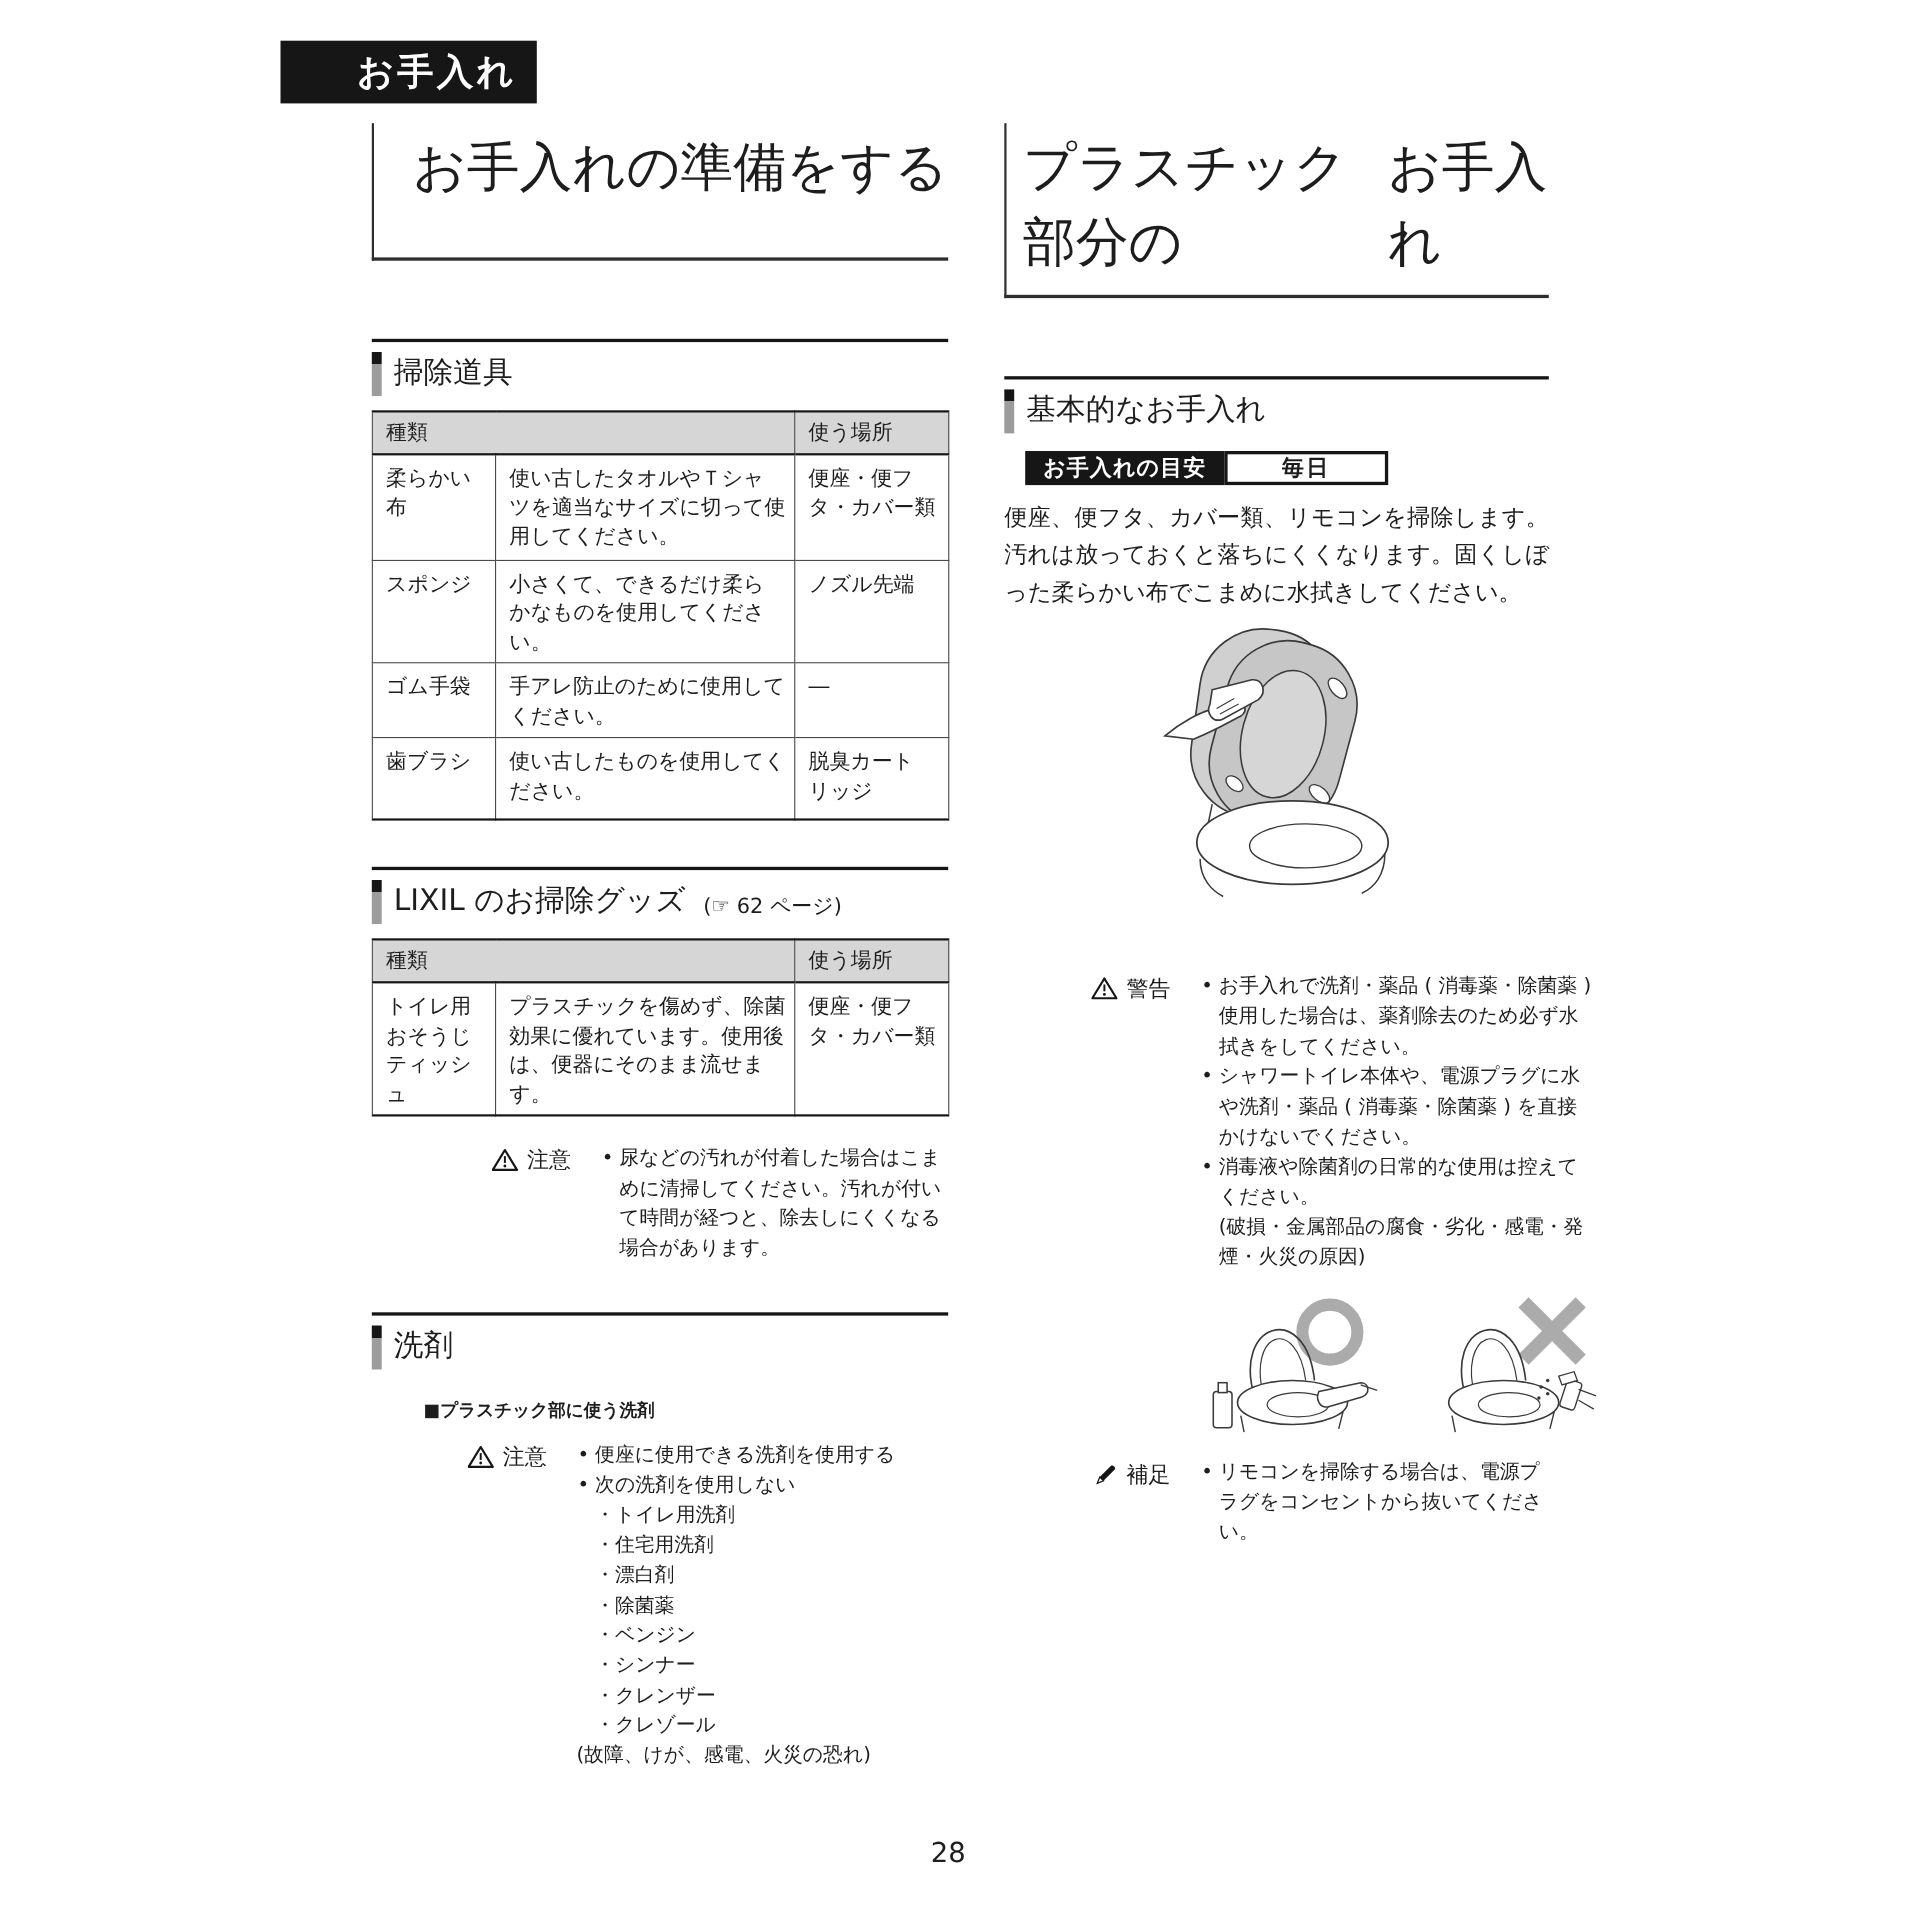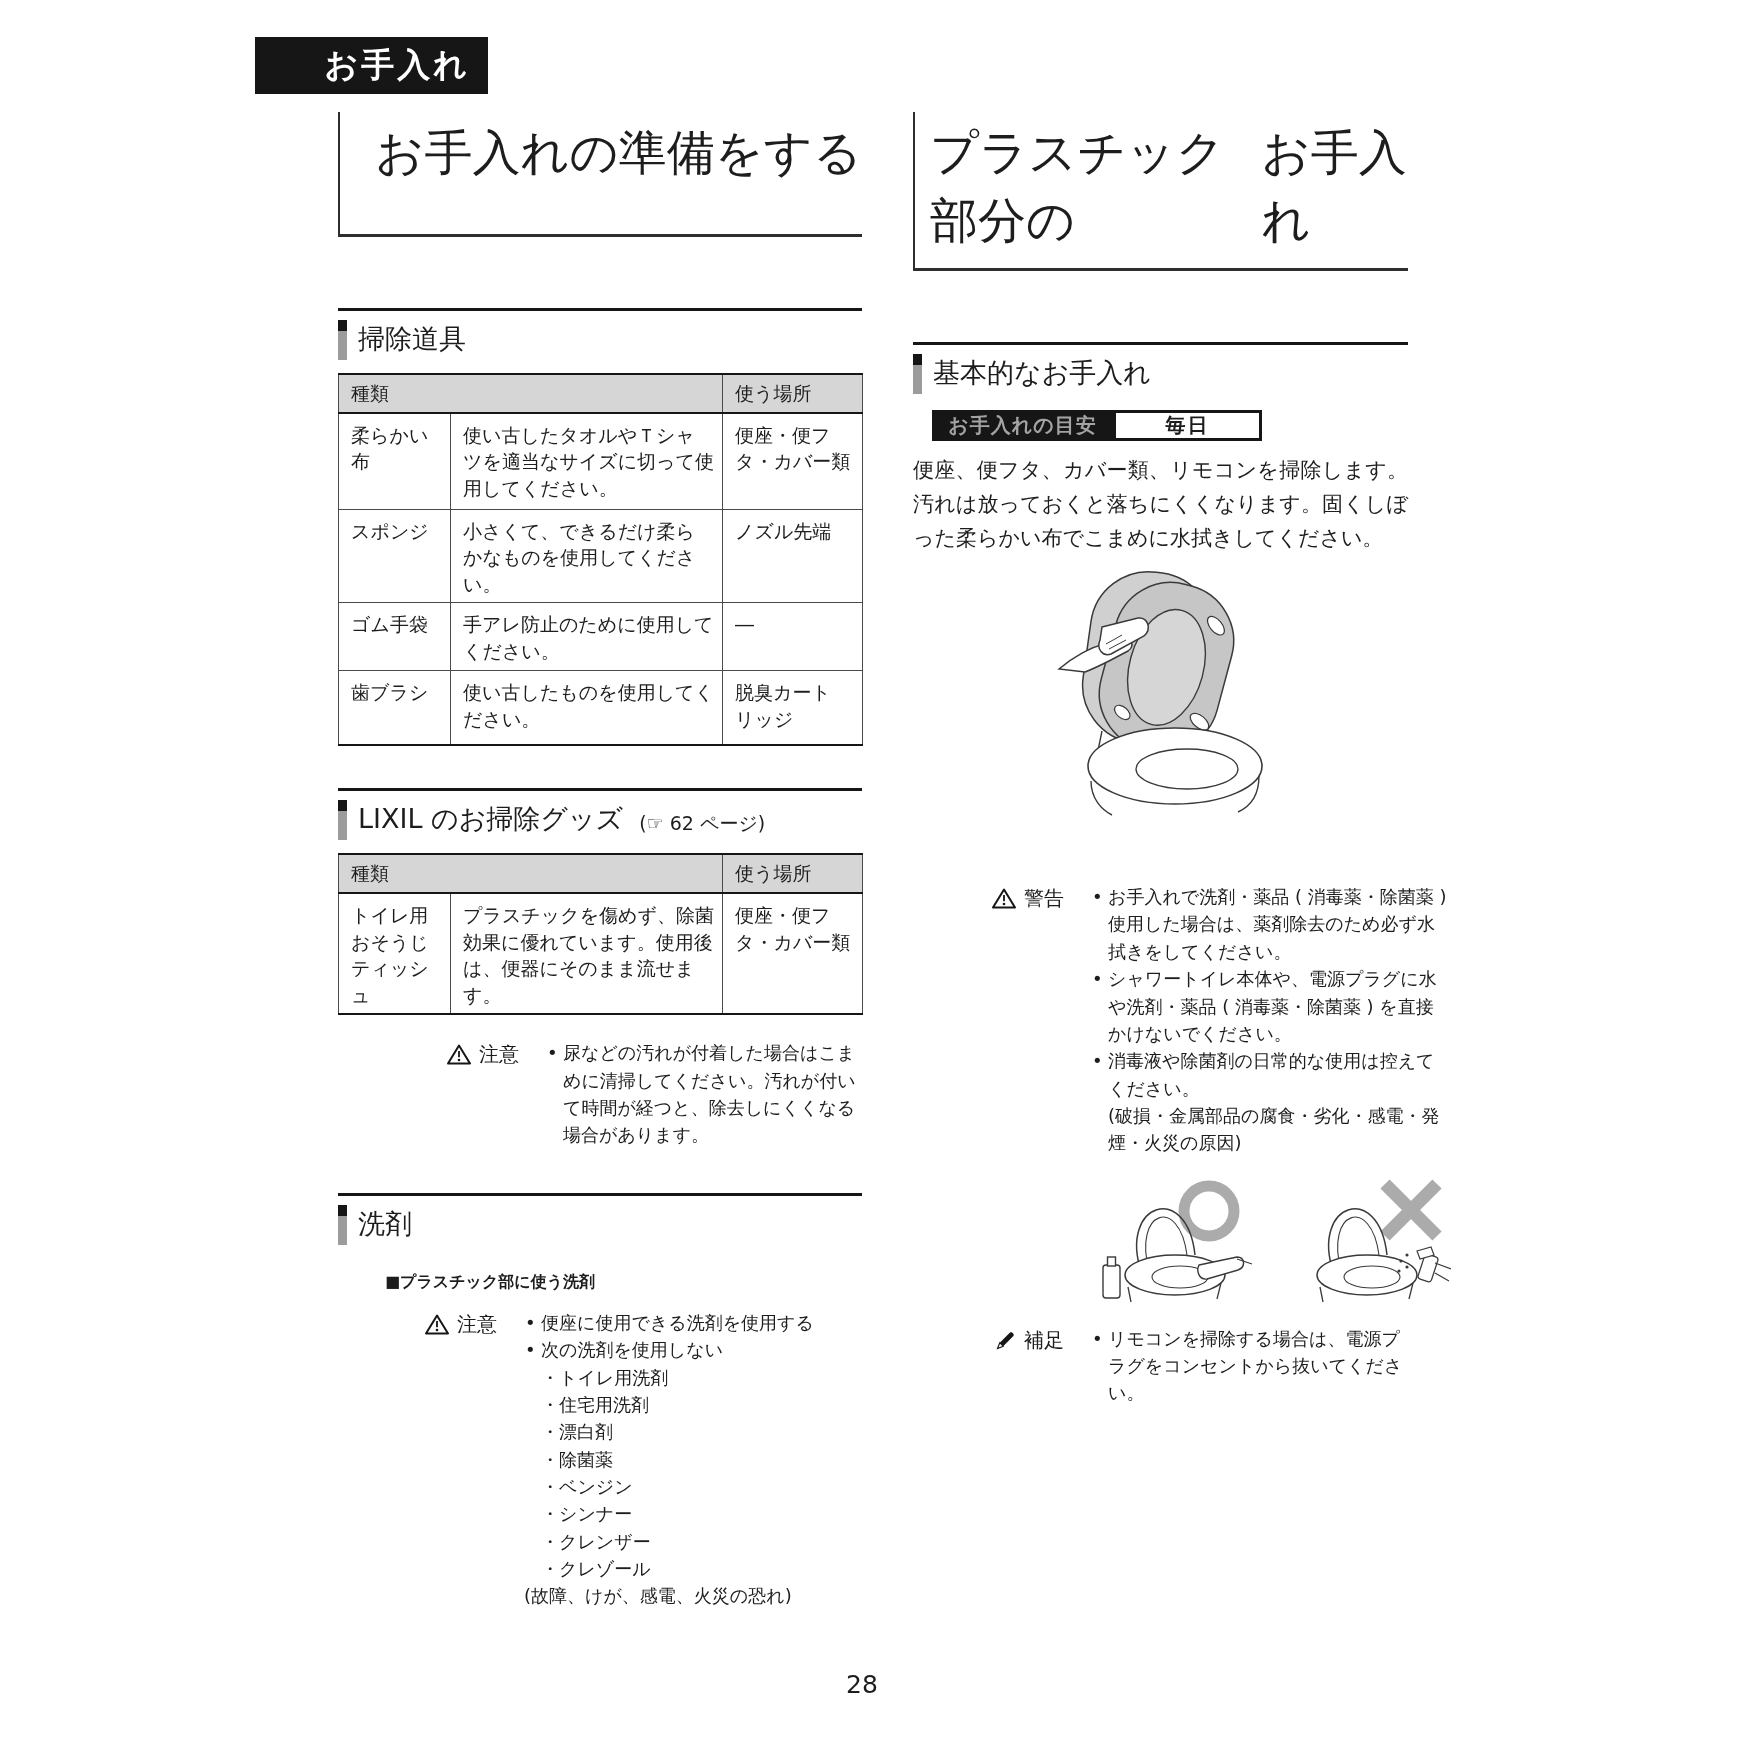--- a/index.html
+++ b/index.html
@@ -48,21 +48,21 @@
     box-sizing:border-box; align-self:flex-start; padding-top:2px; }
   .note-bar { flex:none; width:3px; background:#161616; }
   .note-body { flex:1; padding-left:13px; font-size:18px; line-height:1.52; }
   .bullet { position:relative; padding-left:17px; }
   .bullet::before { content:"•"; position:absolute; left:1px; }
   .indent { padding-left:17px; }
 
   .subheading { margin:27px 0 0 47px; font-size:16px; font-weight:bold; }
 
   .guide-row { display:flex; margin-top:16px; margin-left:19px; }
-  .guide-label { background:#161616; color:#a3a3a3; width:181px; height:31px;
+  .guide-label { background:#161616; color:#ffffff; width:181px; height:31px;
     display:flex; align-items:center; justify-content:center;
     font-size:20px; font-weight:bold; letter-spacing:1px; }
   .guide-value { width:149px; height:31px; box-sizing:border-box;
     border:3px solid #161616; display:flex; align-items:center; justify-content:center;
     font-size:20px; font-weight:bold; letter-spacing:2px; }
   .body-text { margin-top:13px; font-size:21px; line-height:1.6; text-align:justify; }
 
   .illus-main { display:block; margin:14px auto 0; }
   .ox-row { display:flex; gap:36px; margin-top:10px; }
 

